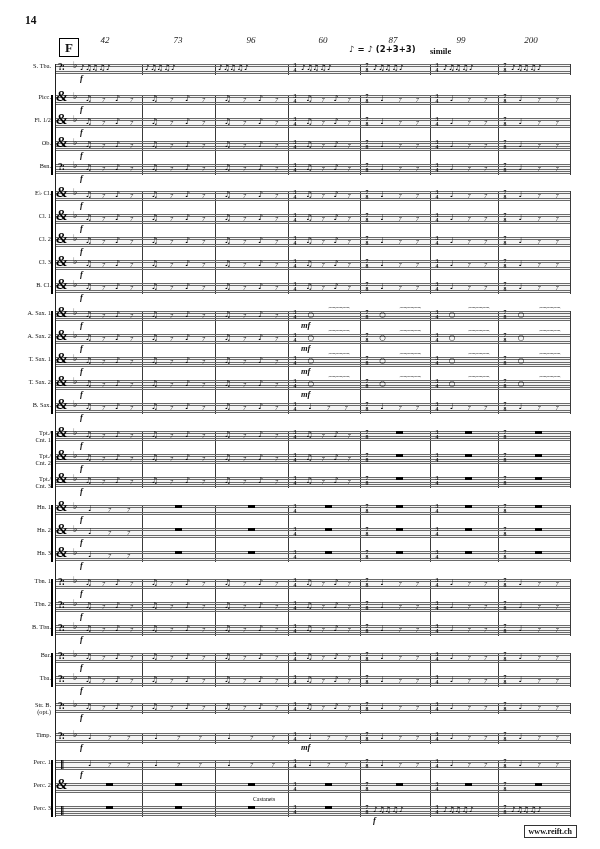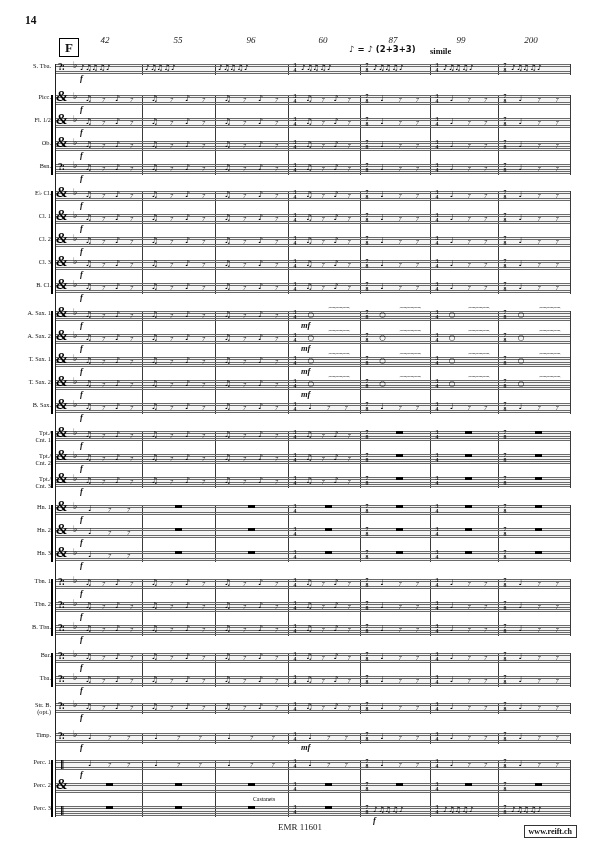--- a/index.html
+++ b/index.html
@@ -1962,22 +1962,21 @@
             <span class="n">♫♫</span>
             <span class="n">♫</span>
             <span class="n">♪</span>
           </div>
           <span class="dyn" style="left: 373px;">f</span>
           <span class="annot" style="left: 253px;">Castanets</span>
         </div>
       </div>
       <div class="sysline" style="top: 7px; height: 753.2px;"></div>
     </div>
-  <div class="footer-cat">EMR 11601</div>
   <div class="footer-site">www.reift.ch</div>
 <div class="mnum" style="left: 105px;">42</div>
-    <div class="mnum" style="left: 178px;">55</div>
+    <div class="mnum" style="left: 178px;">73</div>
     <div class="mnum" style="left: 251px;">96</div>
     <div class="mnum" style="left: 323px;">60</div>
     <div class="mnum" style="left: 393px;">87</div>
     <div class="mnum" style="left: 461px; text-align: center;">99</div>
     <div class="mnum" style="left: 531px;">200</div>
   </div>
 
 </body></html>

